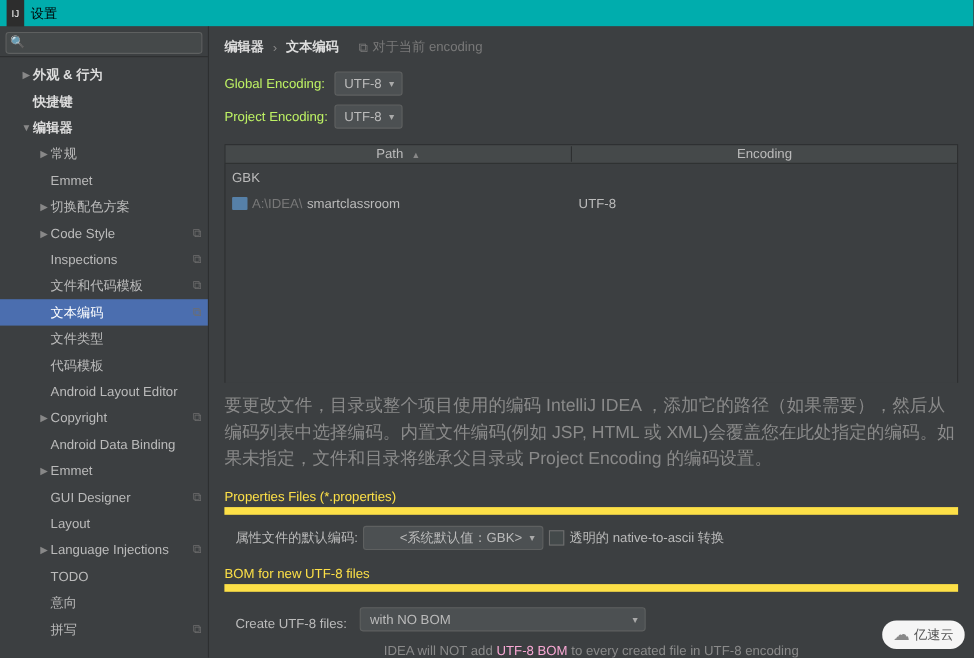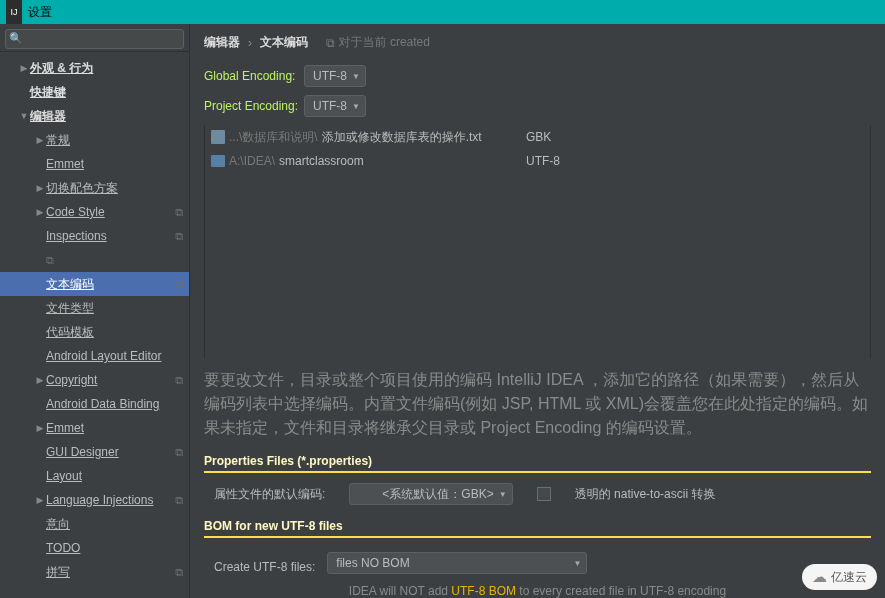--- a/index.html
+++ b/index.html
@@ -8,21 +8,21 @@
 .titlebar .app-icon { width: 16px; height: 32px; background: #2d2d2d; margin-right: 6px; display: inline-flex; align-items: center; justify-content: center; color: #fff; font-size: 9px; }
 .main { display: flex; height: 574px; }
 .sidebar { width: 190px; background: #3c3f41; border-right: 1px solid #2d2f30; display: flex; flex-direction: column; }
 .search { padding: 5px; border-bottom: 1px solid #2d2f30; height: 28px; }
 .search input { width: 100%; background: #45494a; border: 1px solid #5e6060; border-radius: 3px; padding: 2px 18px 2px 6px; color: #bbb; height: 20px; }
 .search-wrap { position: relative; }
 .search-wrap .mag { position: absolute; left: 4px; top: 3px; color: #888; font-size: 11px; }
 .tree { flex: 1; overflow-y: auto; padding-top: 4px; }
 .tree-item { display: flex; align-items: center; height: 24px; padding-right: 6px; cursor: pointer; }
 .tree-item .arrow { width: 12px; text-align: center; color: #888; font-size: 9px; }
-.tree-item .label { flex: 1; color: #bbb; text-decoration: underline; }
+.tree-item .label { flex: 1; color: #bbb; }
 .tree-item.bold .label { font-weight: bold; color: #ddd; }
 .tree-item.selected { background: #4b6eaf; }
 .tree-item.selected .label { color: #fff; }
 .tree-item .copy-ico { color: #6e6e6e; font-size: 11px; }
 .indent1 { padding-left: 18px; }
 .indent2 { padding-left: 34px; }
 .content { flex: 1; background: #3c3f41; padding: 10px 14px 0 14px; overflow: hidden; display: flex; flex-direction: column; }
 .breadcrumb { display: flex; align-items: center; gap: 8px; margin-bottom: 14px; }
 .breadcrumb .main-crumb { color: #ddd; font-weight: bold; }
 .breadcrumb .sep { color: #888; }
@@ -37,28 +37,28 @@
 .table-head .col-enc { width: 350px; text-align: center; color: #bbb; }
 .table-head .sort-ico { font-size: 8px; margin-left: 4px; color: #888; }
 .table-body { background: #3c3f41; border-left: 1px solid #2d2f30; border-right: 1px solid #2d2f30; height: 252px; }
 .table-row { display: flex; height: 24px; align-items: center; }
 .table-row .cell-path { flex: 1; display: flex; align-items: center; gap: 4px; padding-left: 6px; color: #bbb; overflow: hidden; white-space: nowrap; }
 .table-row .cell-enc { width: 350px; padding-left: 6px; color: #bbb; }
 .file-ico { width: 14px; height: 14px; background: #6e8a9e; display: inline-block; border-radius: 1px; }
 .folder-ico { width: 14px; height: 12px; background: #5680a8; display: inline-block; border-radius: 1px; }
 .path-dim { color: #787878; }
 .hint { color: #8a8a8a; line-height: 1.5; margin-top: 10px; font-size: 16px; }
-.section-title { color: #fef9c3; border-bottom: 2px solid #fde047; padding-bottom: 3px; margin-top: 14px; margin-bottom: 10px; font-weight: bold; }
-.prop-row { display: flex; align-items: center; gap: 24px; margin-left: 10px; }
+.section-title { color: #fde047; border-bottom: 7px solid #fde047; padding-bottom: 3px; margin-top: 14px; margin-bottom: 10px; }
+.prop-row { display: flex; align-items: center; gap: 5px; margin-left: 10px; }
 .wide-combo { min-width: 130px; padding-left: 32px; }
 .checkbox { width: 14px; height: 14px; border: 1px solid #6e6e6e; background: #43494a; display: inline-block; }
 .bom-row { display: flex; align-items: flex-end; gap: 12px; margin-left: 10px; margin-top: 4px; }
 .bom-combo { min-width: 260px; }
 .footer-hint { color: #8a8a8a; margin-top: 10px; text-align: center; }
-.footer-hint .link { color: #eab308; }
+.footer-hint .link { color: #f9a8d4; }
 .watermark { position: absolute; right: 8px; bottom: 8px; background: #f5f5f5; border-radius: 14px; padding: 4px 10px; color: #555; display: flex; align-items: center; gap: 4px; font-size: 13px; }
 .watermark .cloud { font-size: 15px; color: #888; }
 </style>
 </head>
 <body>
 
 <div class="titlebar">
   <span class="app-icon">IJ</span>
   <span>设置</span>
 </div>
@@ -101,20 +101,21 @@
           <span class="label">Code Style</span>
           <span class="copy-ico">⧉</span>
         </div>
         <div class="tree-item indent2">
           <span class="arrow"></span>
           <span class="label">Inspections</span>
           <span class="copy-ico">⧉</span>
         </div>
         <div class="tree-item indent2">
           <span class="arrow"></span>
+          <span class="label">文件和代码模板</span>
           <span class="copy-ico">⧉</span>
         </div>
         <div class="tree-item indent2 selected">
           <span class="arrow"></span>
           <span class="label">文本编码</span>
           <span class="copy-ico">⧉</span>
         </div>
         <div class="tree-item indent2">
           <span class="arrow"></span>
           <span class="label">文件类型</span>
@@ -149,67 +150,71 @@
           <span class="arrow"></span>
           <span class="label">Layout</span>
         </div>
         <div class="tree-item indent2">
           <span class="arrow">▶</span>
           <span class="label">Language Injections</span>
           <span class="copy-ico">⧉</span>
         </div>
         <div class="tree-item indent2">
           <span class="arrow"></span>
+          <span class="label">TODO</span>
+        </div>
+        <div class="tree-item indent2">
+          <span class="arrow"></span>
           <span class="label">意向</span>
-        </div>
-        <div class="tree-item indent2">
-          <span class="arrow"></span>
-          <span class="label">TODO</span>
         </div>
         <div class="tree-item indent2">
           <span class="arrow"></span>
           <span class="label">拼写</span>
           <span class="copy-ico">⧉</span>
         </div>
       </div>
   </div>
 
   <div class="content">
     <div class="breadcrumb">
       <span class="main-crumb">编辑器</span>
       <span class="sep">›</span>
       <span class="sub-crumb">文本编码</span>
       <span class="project-tag">
         <span>⧉</span>
-        <span>对于当前 created</span>
+        <span>对于当前 encoding</span>
       </span>
     </div>
 
     <div class="enc-row">
       <span class="lbl">Global Encoding:</span>
       <div class="combo">
         <span>UTF-8</span>
         <span class="caret">▼</span>
       </div>
     </div>
     <div class="enc-row">
       <span class="lbl">Project Encoding:</span>
       <div class="combo">
         <span>UTF-8</span>
         <span class="caret">▼</span>
       </div>
     </div>
 
+    <div class="table-head">
+      <div class="col-path">
+        <span>Path</span>
+        <span class="sort-ico">▲</span>
+      </div>
+      <div class="col-enc">
+        <span>Encoding</span>
+      </div>
+    </div>
     <div class="table-body" id="tbody">
         <div class="table-row">
-          <div class="cell-path">
-            <span class="file-ico"></span>
-            <span class="path-dim">...\数据库和说明\</span>
-            <span>添加或修改数据库表的操作.txt</span>
-          </div>
           <div class="cell-enc">GBK</div>
         </div>
         <div class="table-row">
           <div class="cell-path">
             <span class="folder-ico"></span>
             <span class="path-dim">A:\IDEA\</span>
             <span>smartclassroom</span>
           </div>
           <div class="cell-enc">UTF-8</div>
         </div>
@@ -225,21 +230,21 @@
         <span class="caret">▼</span>
       </div>
       <span class="checkbox"></span>
       <span>透明的 native-to-ascii 转换</span>
     </div>
 
     <div class="section-title">BOM for new UTF-8 files</div>
     <div class="bom-row">
       <span>Create UTF-8 files:</span>
       <div class="combo bom-combo">
-        <span>files NO BOM</span>
+        <span>with NO BOM</span>
         <span class="caret">▼</span>
       </div>
     </div>
     <div class="footer-hint">
       <span>IDEA will NOT add </span><span class="link">UTF-8 BOM</span><span> to every created file in UTF-8 encoding</span>
     </div>
   </div>
 </div>
 
 <div class="watermark">

